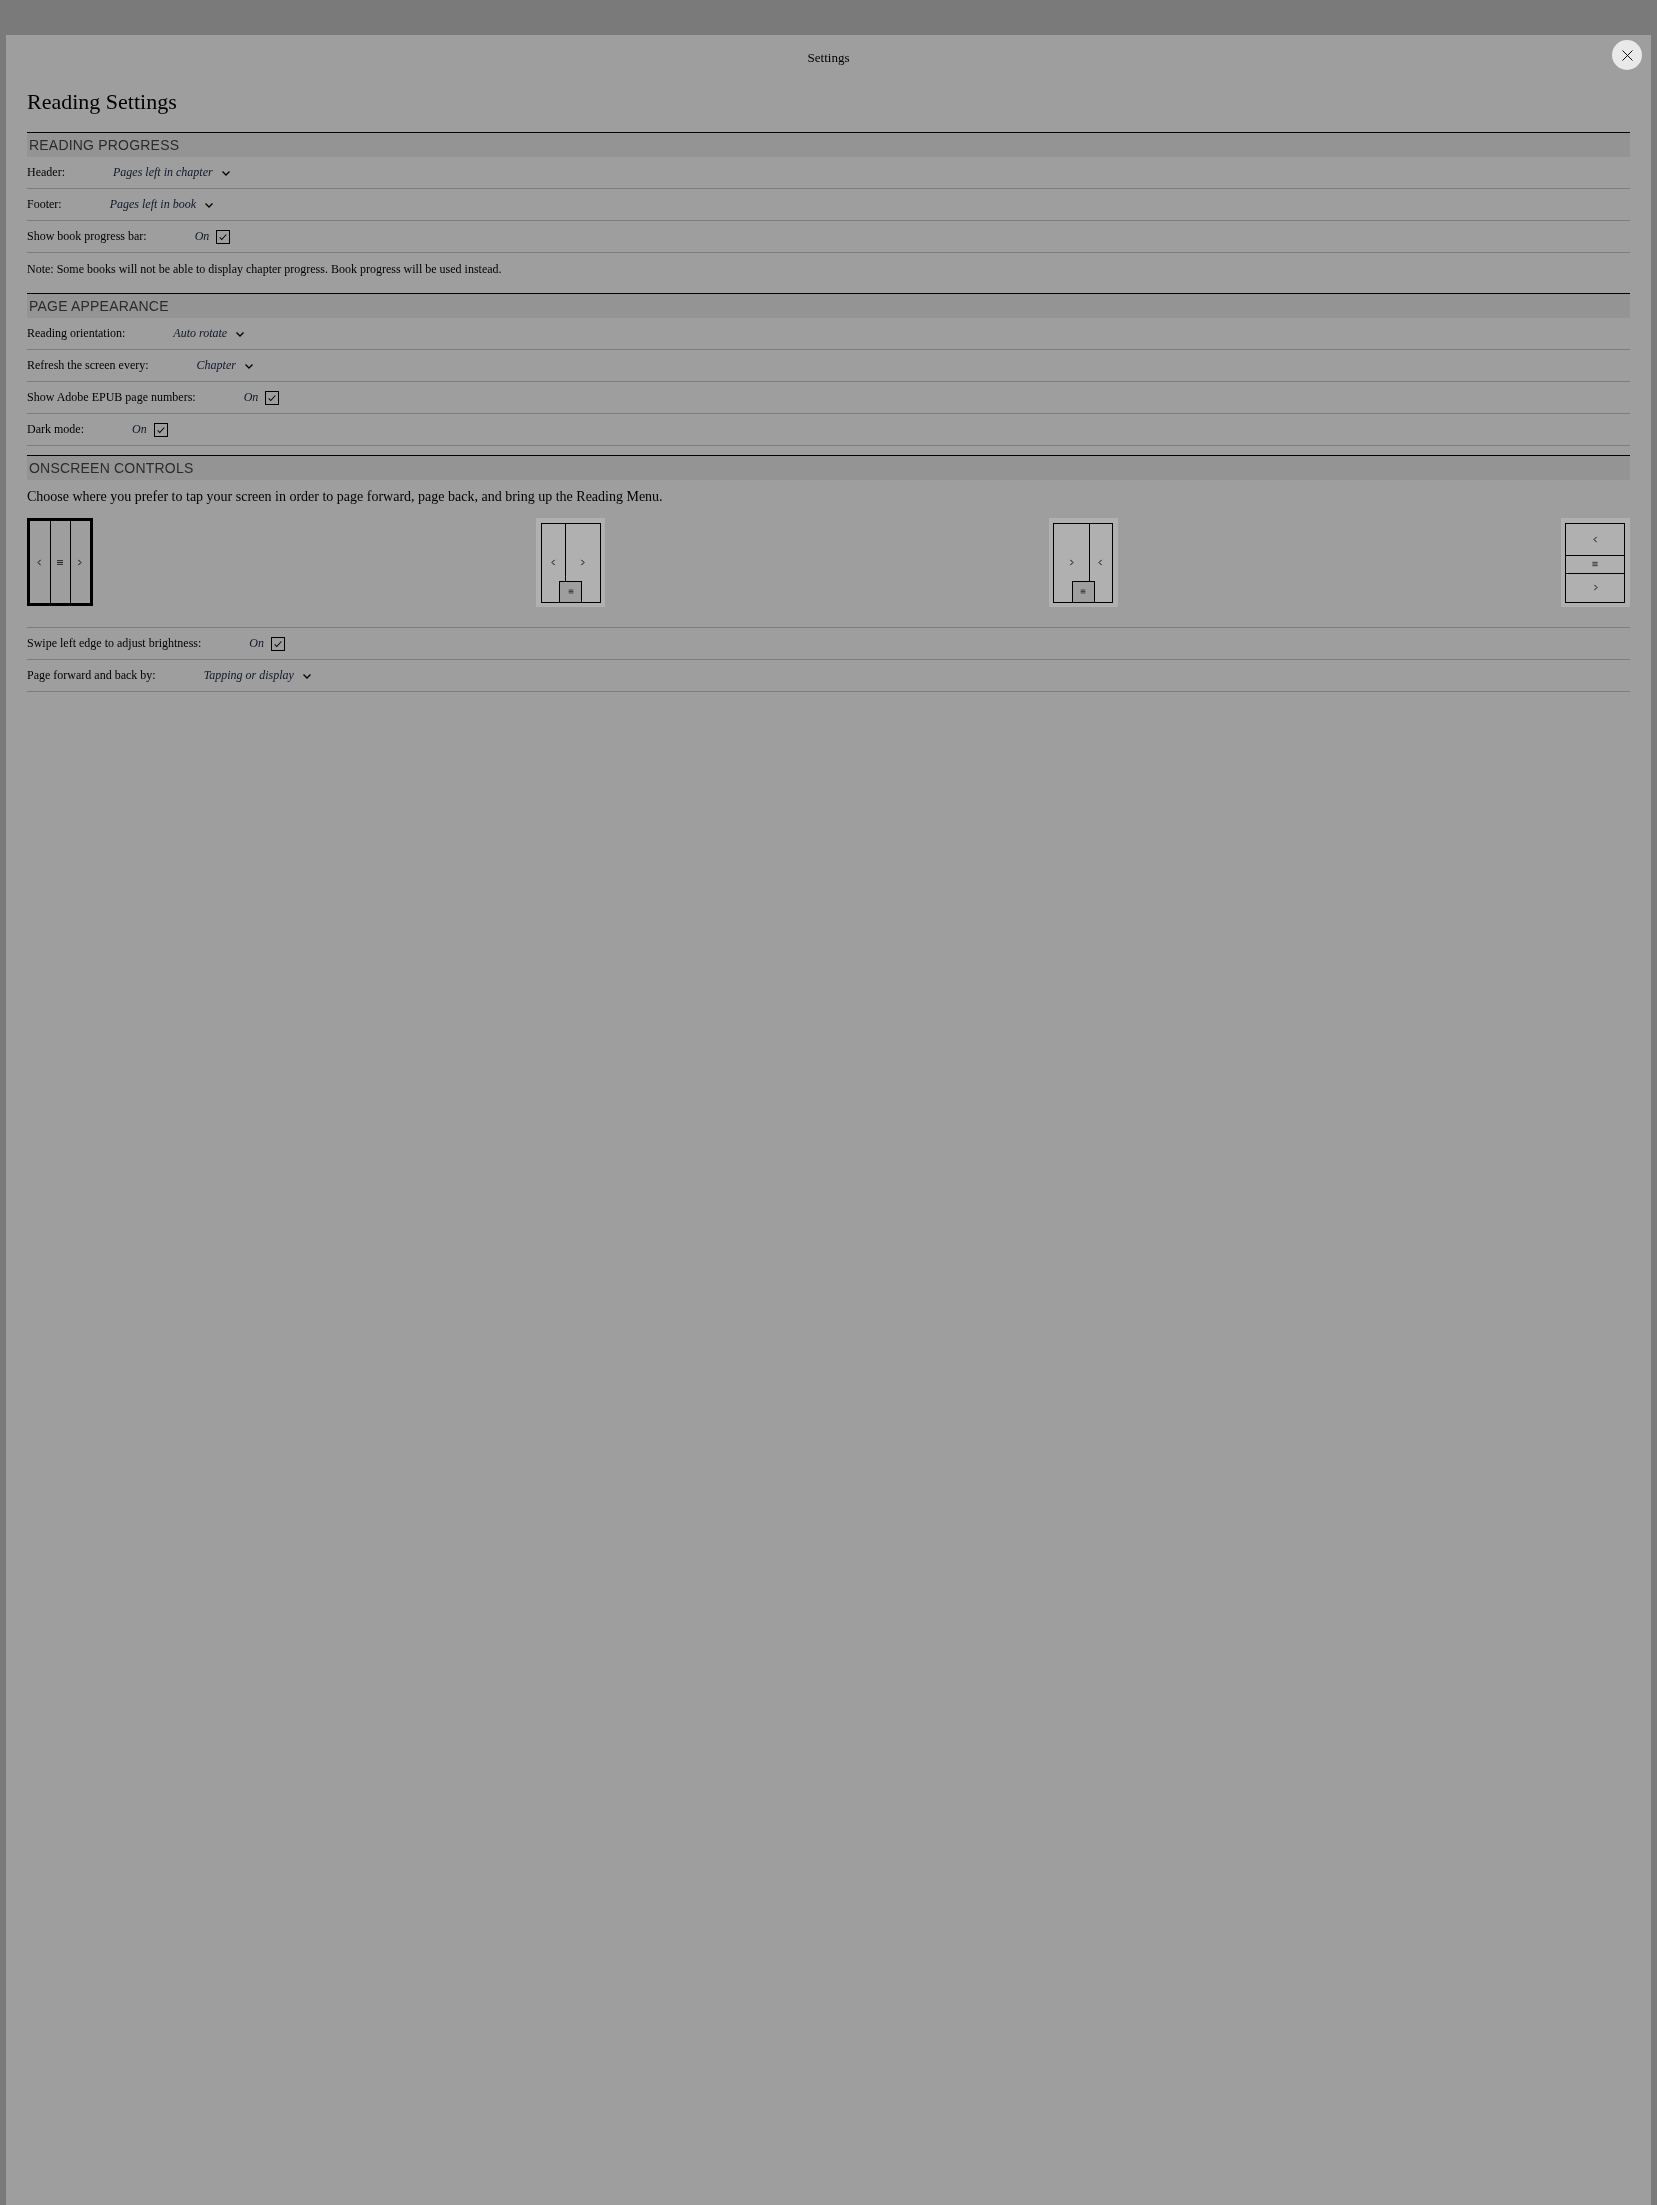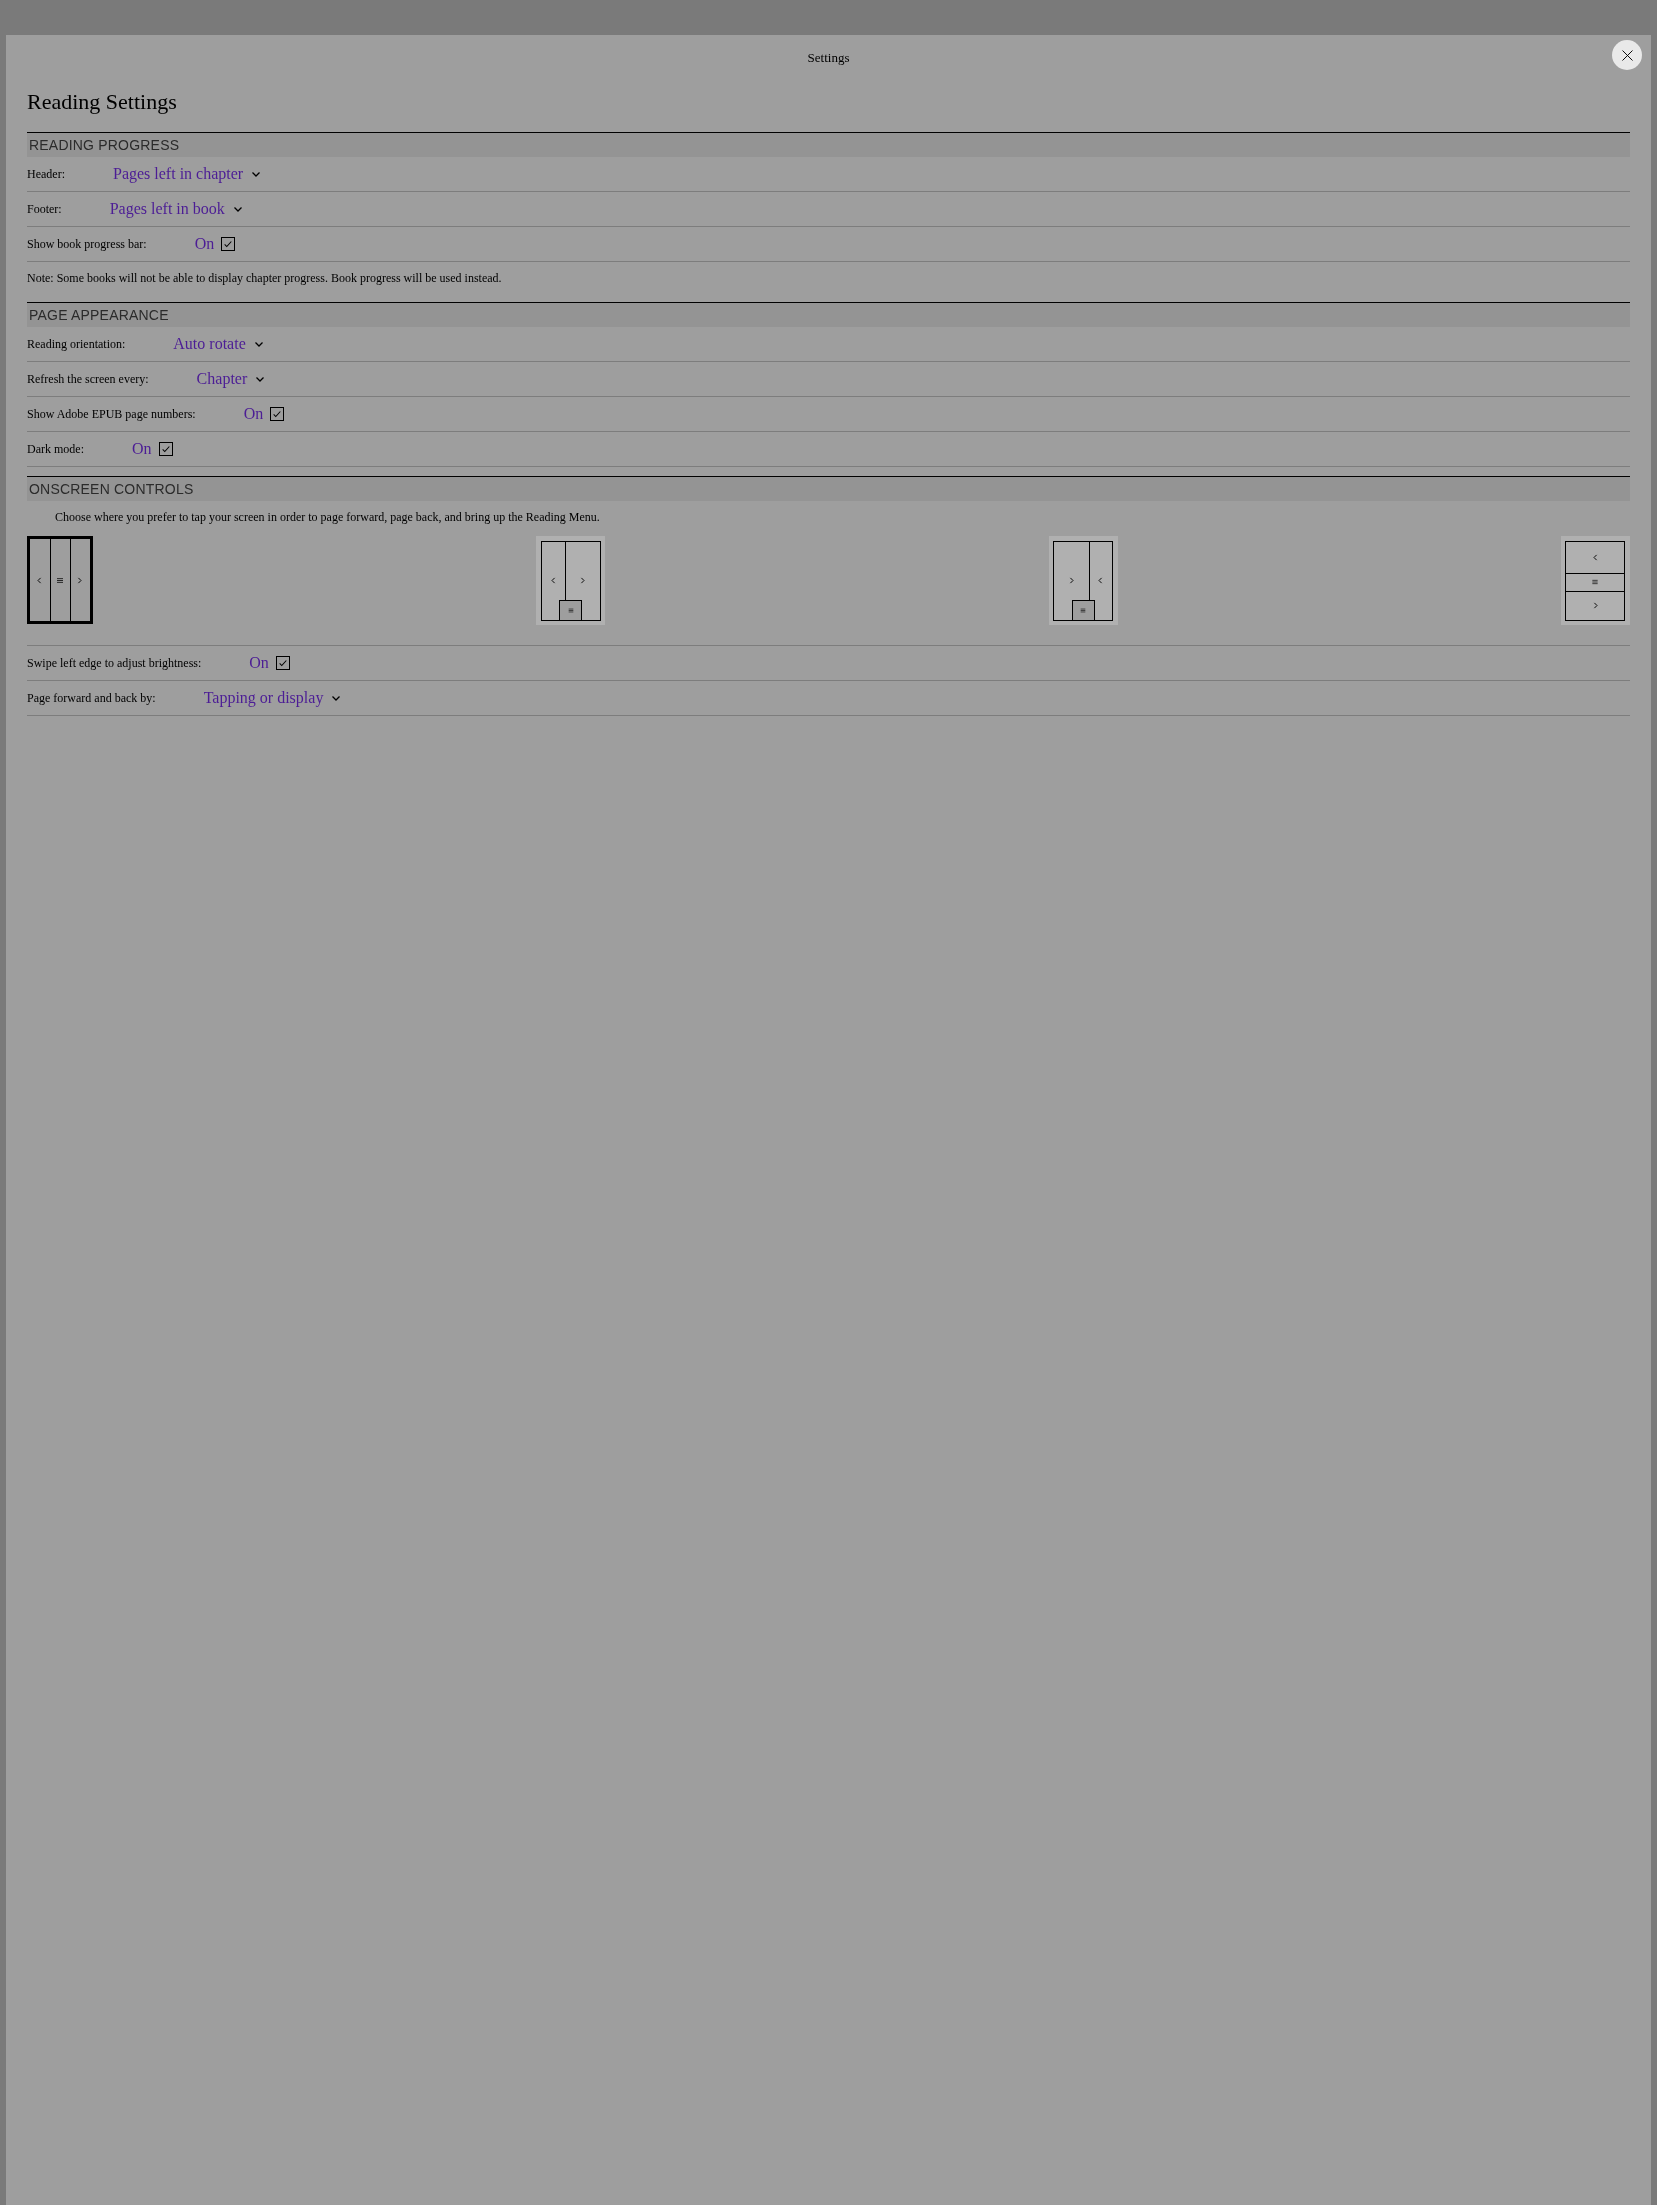--- a/index.html
+++ b/index.html
@@ -70,45 +70,45 @@
   .row-label {
     font-size: 12px;
     color: #000;
   }
   .row-value-group {
     display: flex;
     align-items: center;
     gap: 7px;
   }
   .row-value {
-    font-size: 16px;
-    color: #4c1d95;
+    font-style: italic;
+    font-size: 12px;
+    color: #0f172a;
   }
   .chev { width: 12px; height: 12px; display: flex; align-items: center; justify-content: center; }
   .checkbox {
     width: 14px;
     height: 14px;
     border: 1px solid #000;
     display: flex;
     align-items: center;
     justify-content: center;
   }
   .checkbox svg { width: 10px; height: 10px; }
   .note {
     font-size: 12px;
     color: #000;
     padding: 8px 0 16px 0;
     line-height: 1.35;
   }
   .description {
-    font-size: 12px;
+    font-size: 14px;
     color: #000;
     padding: 8px 0 11px 0;
     line-height: 1.35;
-    margin-left: 28px;
   }
   .layouts {
     display: flex;
     justify-content: space-between;
     gap: 10px;
     padding-bottom: 20px;
   }
   .layout-option {
     width: 69px;
     height: 89px;

